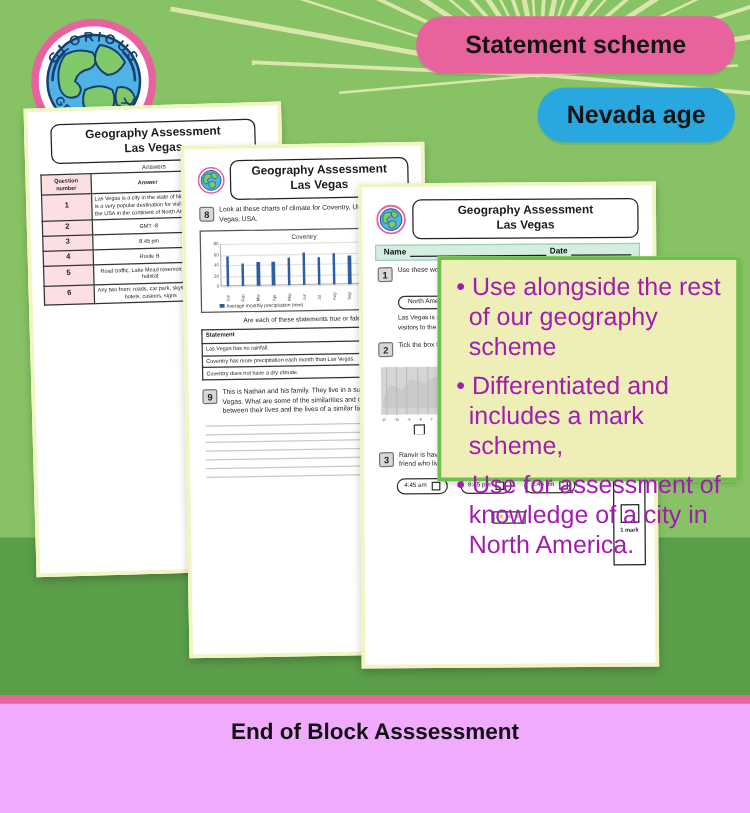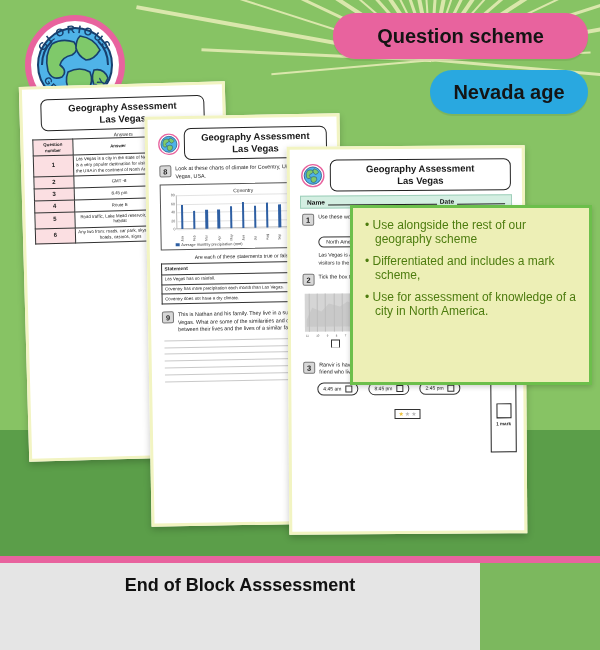--- a/index.html
+++ b/index.html
@@ -113,27 +113,27 @@
   .stars { border:.9px solid #333; display:inline-flex; gap:1px; padding:1px 3px;
            background:#fff; font-size:6px; line-height:1; }
   .star-on { color:#efc33a; }
   .star-off { color:#bbb; }
 
   
   #callout { position:absolute; left:350px; top:205px; width:242px; height:180px;
              background:#edefb6; border:3px solid #6cbf4b; padding:10px 12px;
              box-shadow:0 2px 5px rgba(0,0,0,.18); }
   #callout ul { list-style:none; }
-  #callout li { font-size:12px; line-height:1.2; color:#4d7c0f; margin-bottom:7px;
+  #callout li { font-size:20px; line-height:1.2; color:#a21caf; margin-bottom:7px;
                 text-indent:-10px; padding-left:10px; }
 
   
   #pinkline { position:absolute; left:0; top:556px; width:600px; height:7px; background:#e8639e; }
-  #footer { position:absolute; left:0; top:563px; width:480px; height:87px;
-            background:#e5e5e5; text-align:center; padding-top:11px; }
+  #footer { position:absolute; left:0; top:563px; width:600px; height:87px;
+            background:#f0abfc; text-align:center; padding-top:11px; }
   #footer div { color:#111; font-weight:700; line-height:1.32; }
   #f1 { font-size:18px; }
   #f2 { font-size:18px; }
 </style>
 </head>
 <body>
 
 <div id="bg-light"></div>
 <div id="rays">
     <i style="left: 430px; top: 60px; width: 1.5px; height: 160px; transform: rotate(85deg);"></i>
@@ -180,21 +180,21 @@
     <path id="arcBot" d="M17 52 A34 34 0 0 0 85 52" fill="none"></path>
     <text font-size="11" font-weight="bold" font-family="Liberation Sans, sans-serif" fill="#17406e" letter-spacing="2.2">
       <textPath href="#arcTop" startOffset="50%" text-anchor="middle">GLORIOUS</textPath>
     </text>
     <text font-size="10" font-weight="bold" font-family="Liberation Sans, sans-serif" fill="#17406e" letter-spacing="1.6">
       <textPath href="#arcBot" startOffset="50%" text-anchor="middle">GEOGRAPHY</textPath>
     </text>
   </svg>
 </div>
 
-<div class="badge" id="badge-scheme">Question scheme</div>
+<div class="badge" id="badge-scheme">Statement scheme</div>
 <div class="badge" id="badge-age">Nevada age</div>
 
 <div class="paper" id="paper-answers">
   <div class="sheet-inner">
     <div style="padding:6px 14px 2px;">
       <div class="title-box">
         <div>Geography Assessment</div>
         <div>Las Vegas</div>
       </div>
     </div>

